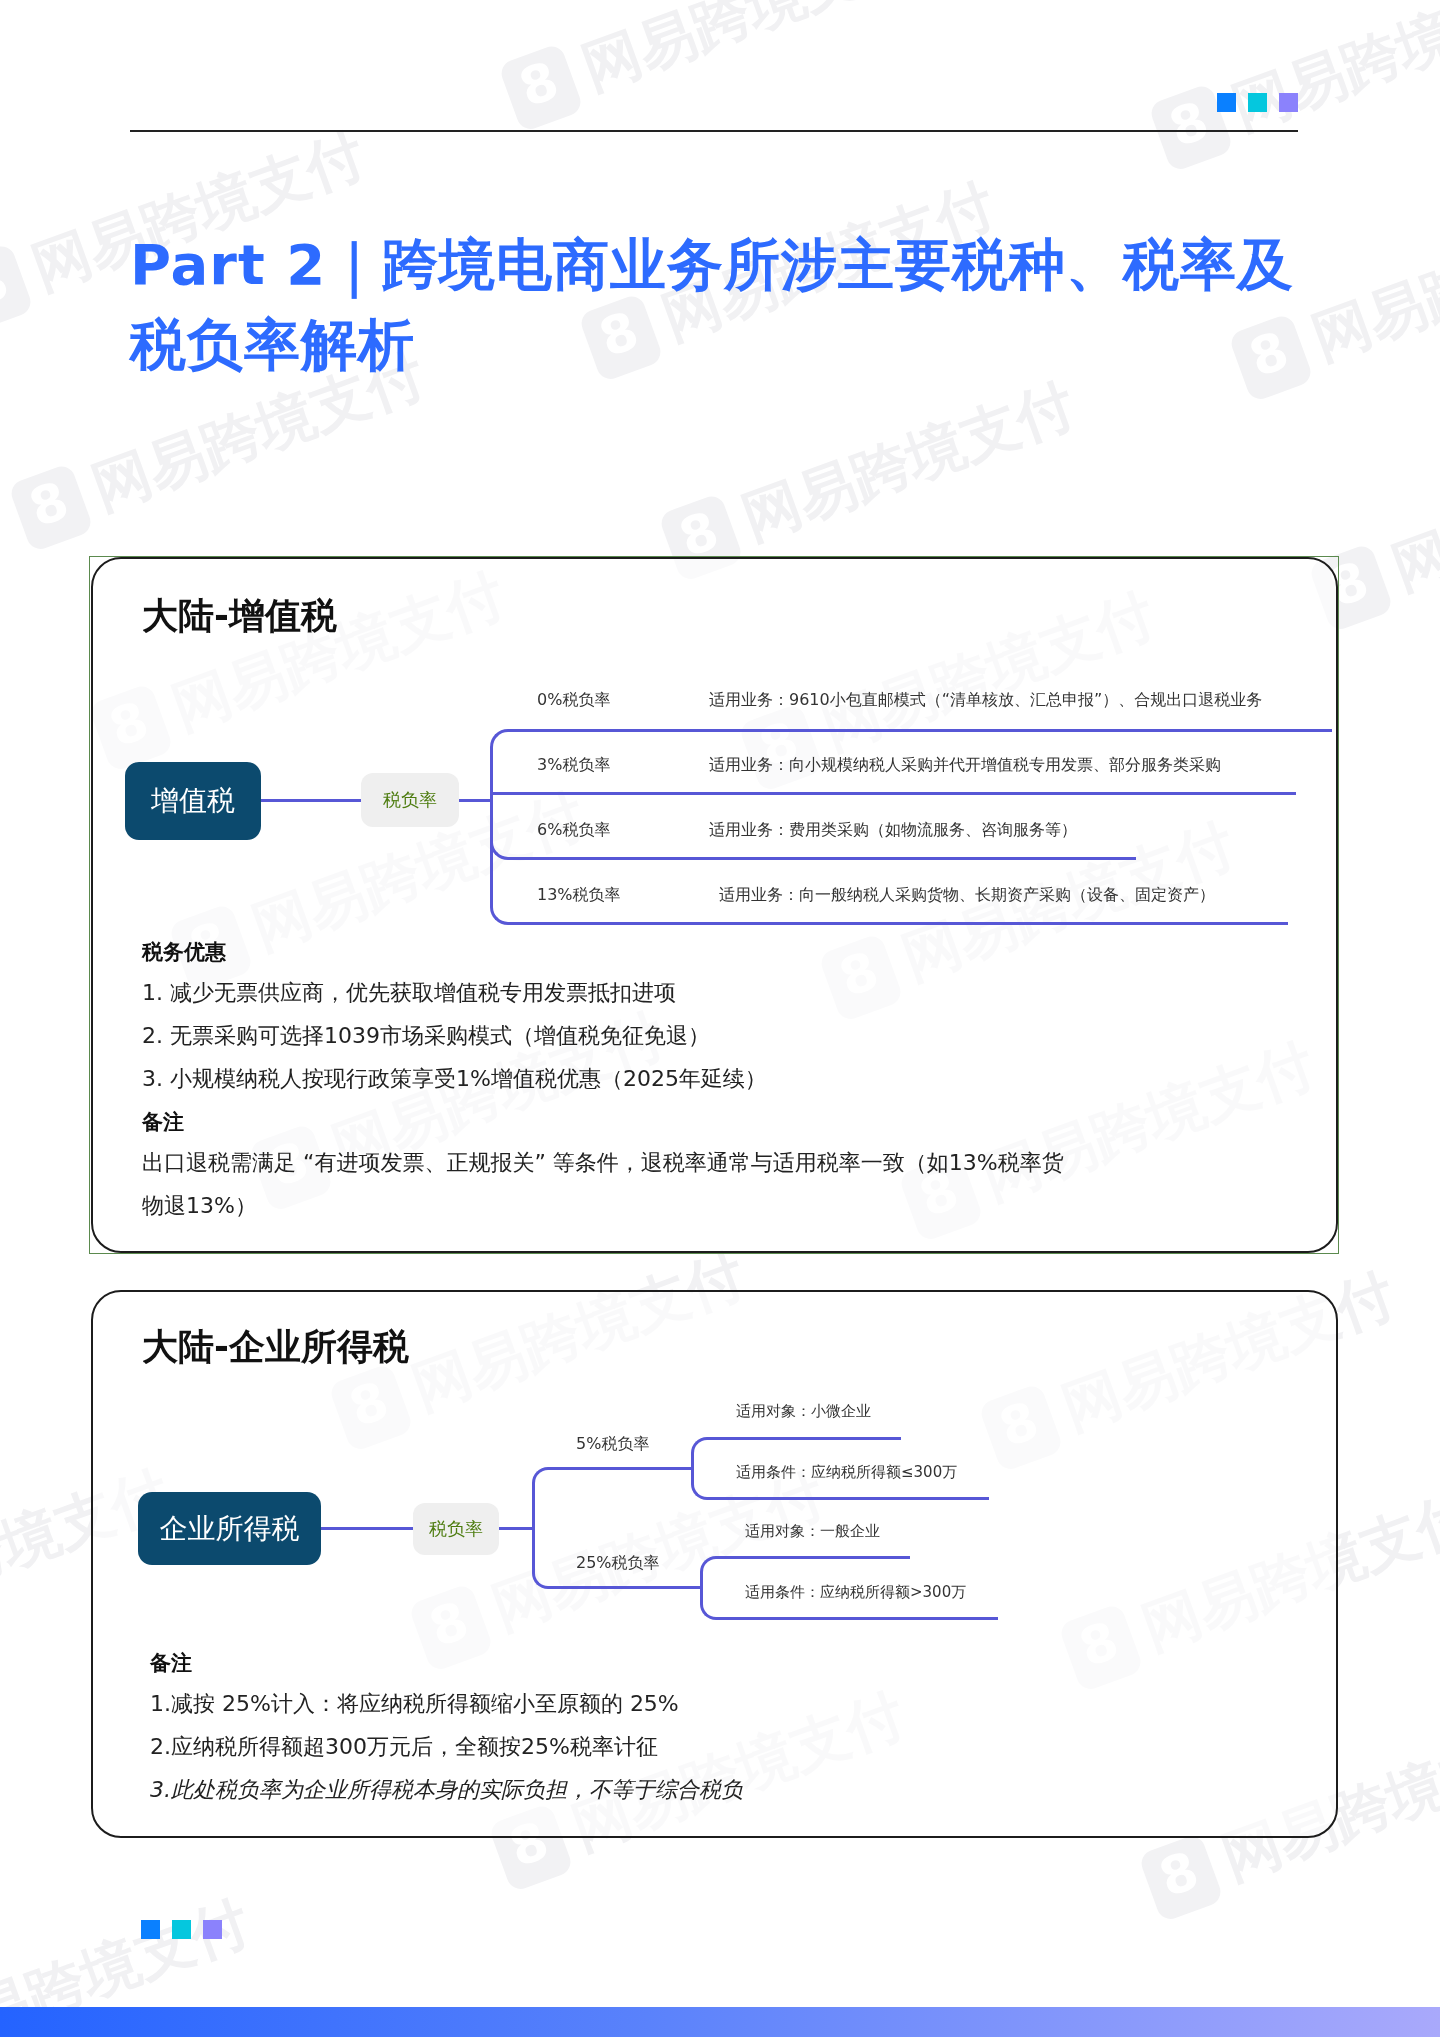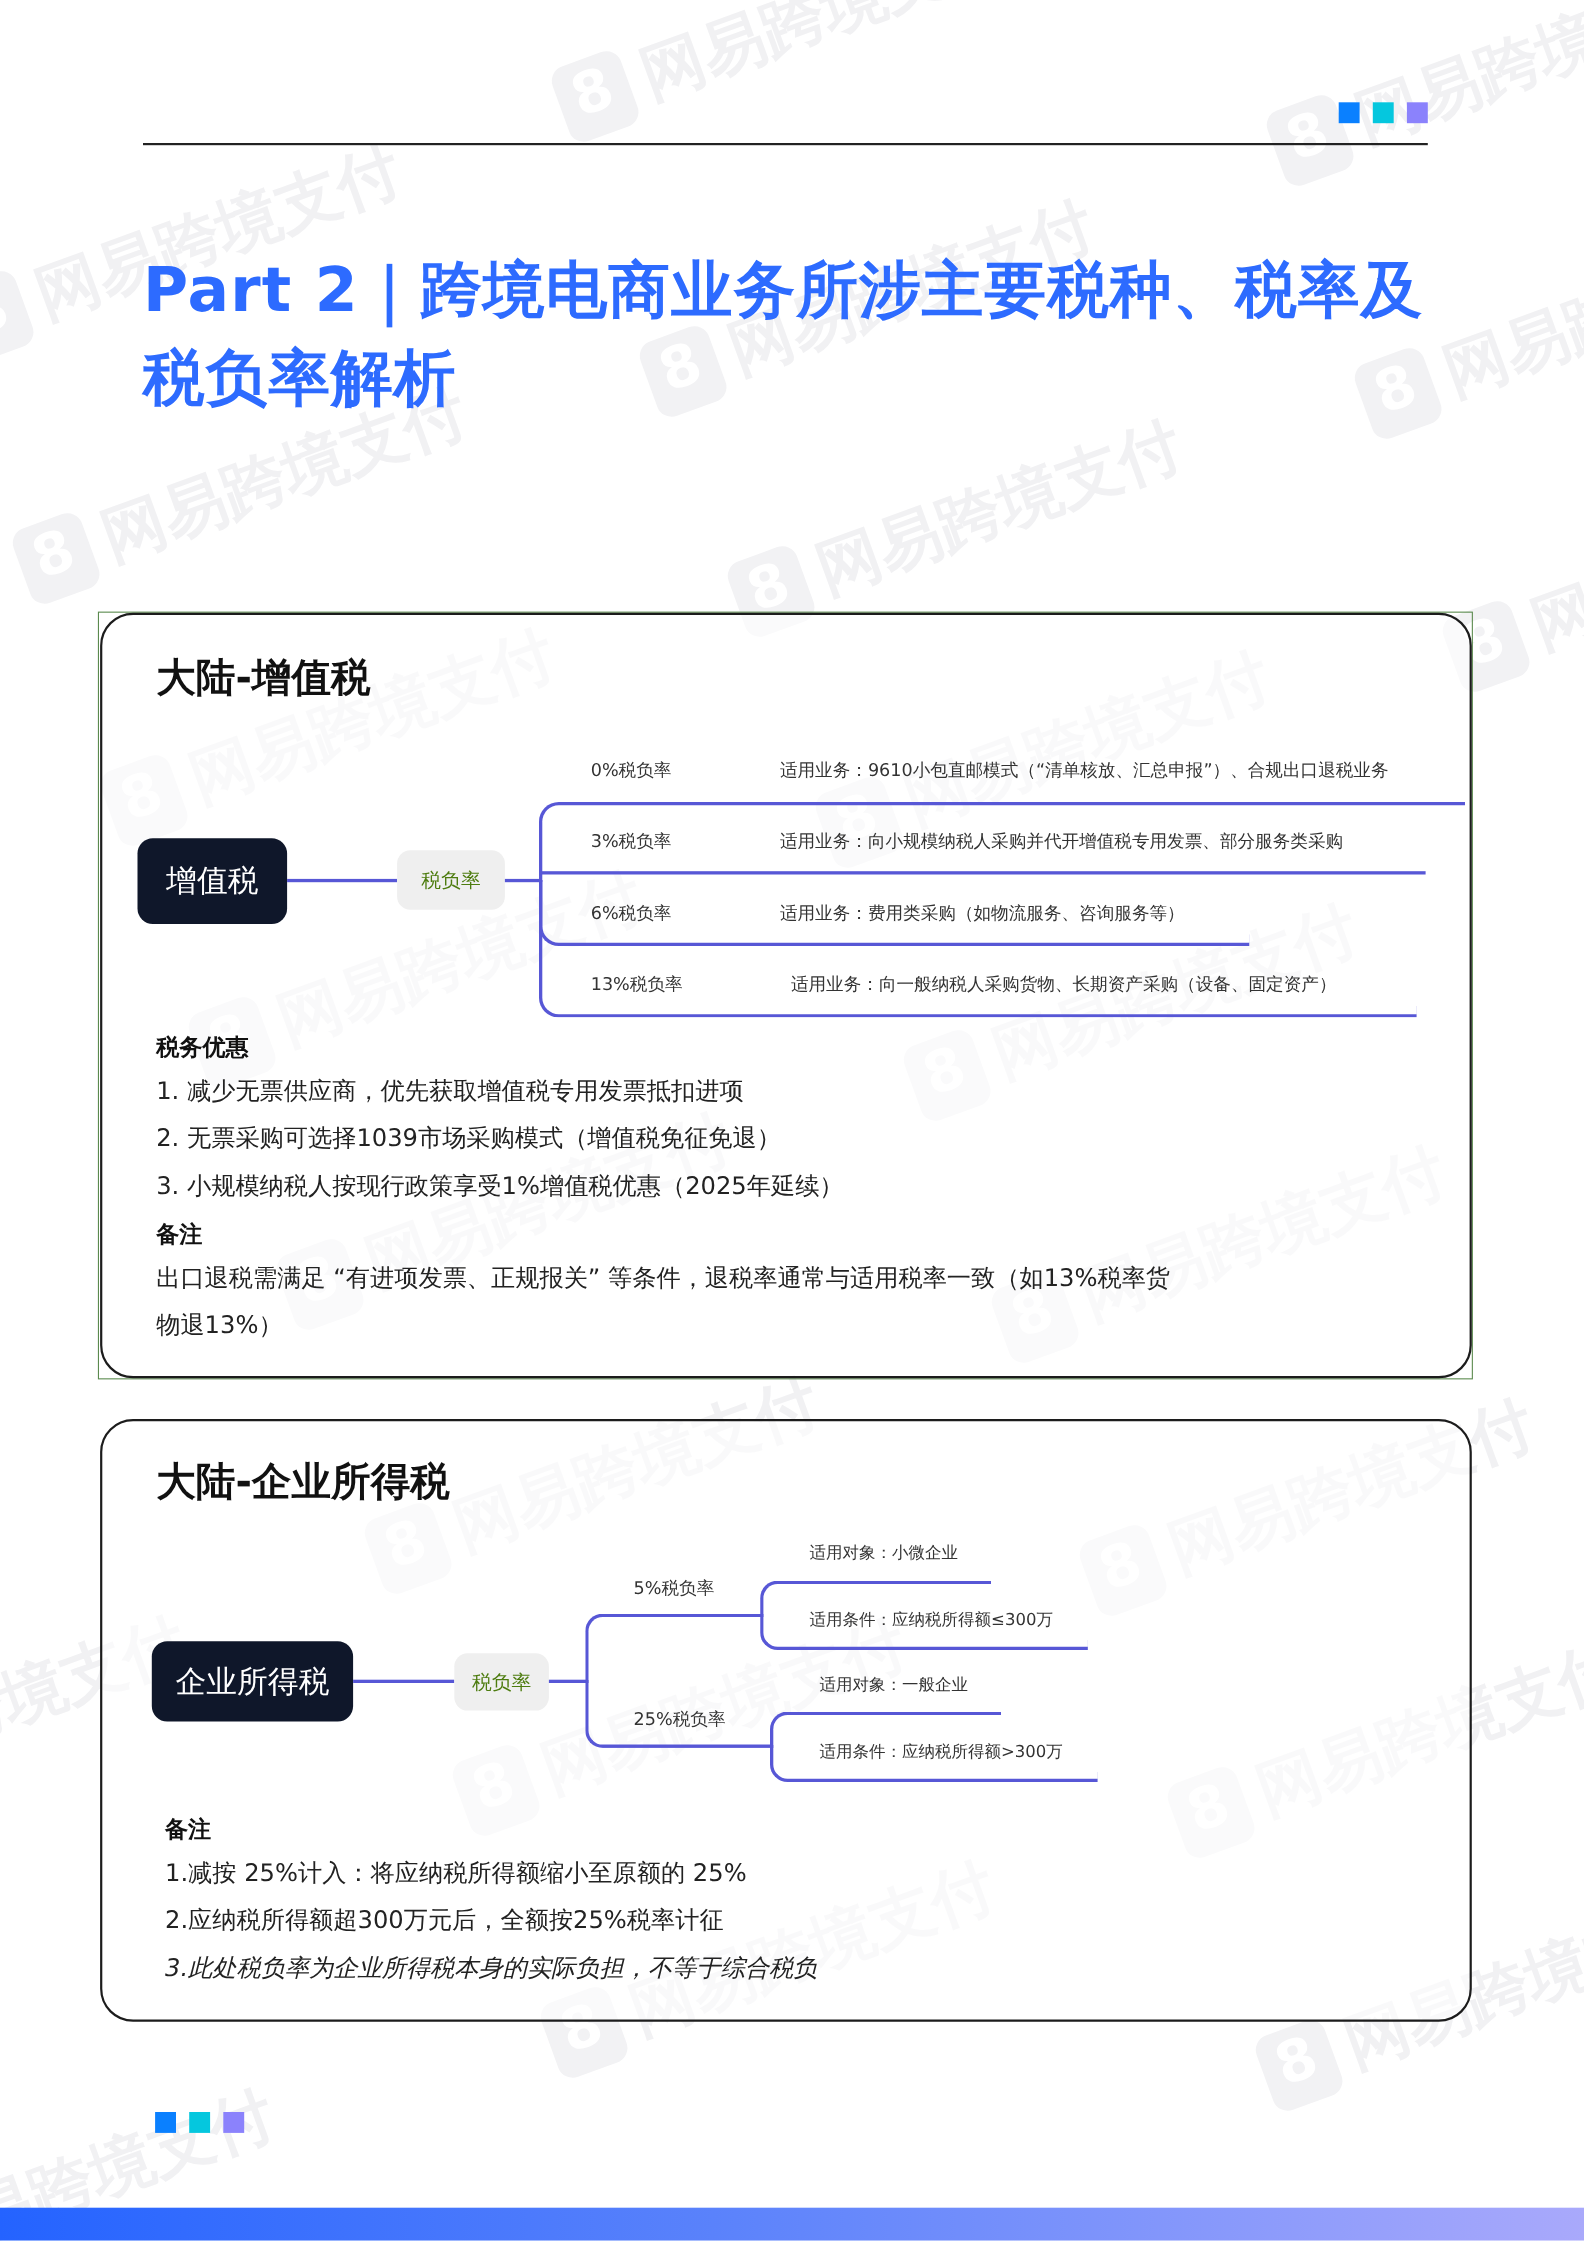--- a/index.html
+++ b/index.html
@@ -26,21 +26,21 @@
   .section-text { font-size: 44px; font-weight: bold; color: #111; }
 
   
   .card { position: absolute; left: 91px; width: 1247px; border: 2px solid #1c1c1c; border-radius: 30px; background: rgba(255,255,255,0.6); }
   .card1 { top: 557px; height: 696px; }
   .card1-frame { position: absolute; top: 556px; left: 89px; width: 1250px; height: 698px; border: 1px solid #5b8a4e; pointer-events: none; }
   .card2 { top: 1290px; height: 548px; }
 
   .card-title { position: absolute; font-size: 36px; font-weight: bold; color: #111; }
 
-  .node-main { position: absolute; background: #0f172a; color: #fff; border-radius: 14px; display: flex; align-items: center; justify-content: center; font-size: 28px; }
+  .node-main { position: absolute; background: #0c4a6e; color: #fff; border-radius: 14px; display: flex; align-items: center; justify-content: center; font-size: 28px; }
   .node-mid { position: absolute; background: #efefef; color: #4d7c0f; border-radius: 12px; display: flex; align-items: center; justify-content: center; font-size: 18px; }
   .line { position: absolute; background: #5757d6; }
   .rate-label { position: absolute; font-size: 16px; color: #333; }
   .biz-label { position: absolute; font-size: 16px; color: #333; white-space: nowrap; }
   .branch { position: absolute; border: 3px solid #5757d6; }
 
   .sub-heading { position: absolute; font-size: 21px; font-weight: bold; color: #111; }
   .body-text { position: absolute; font-size: 22px; color: #222; line-height: 42px; }
 
   

